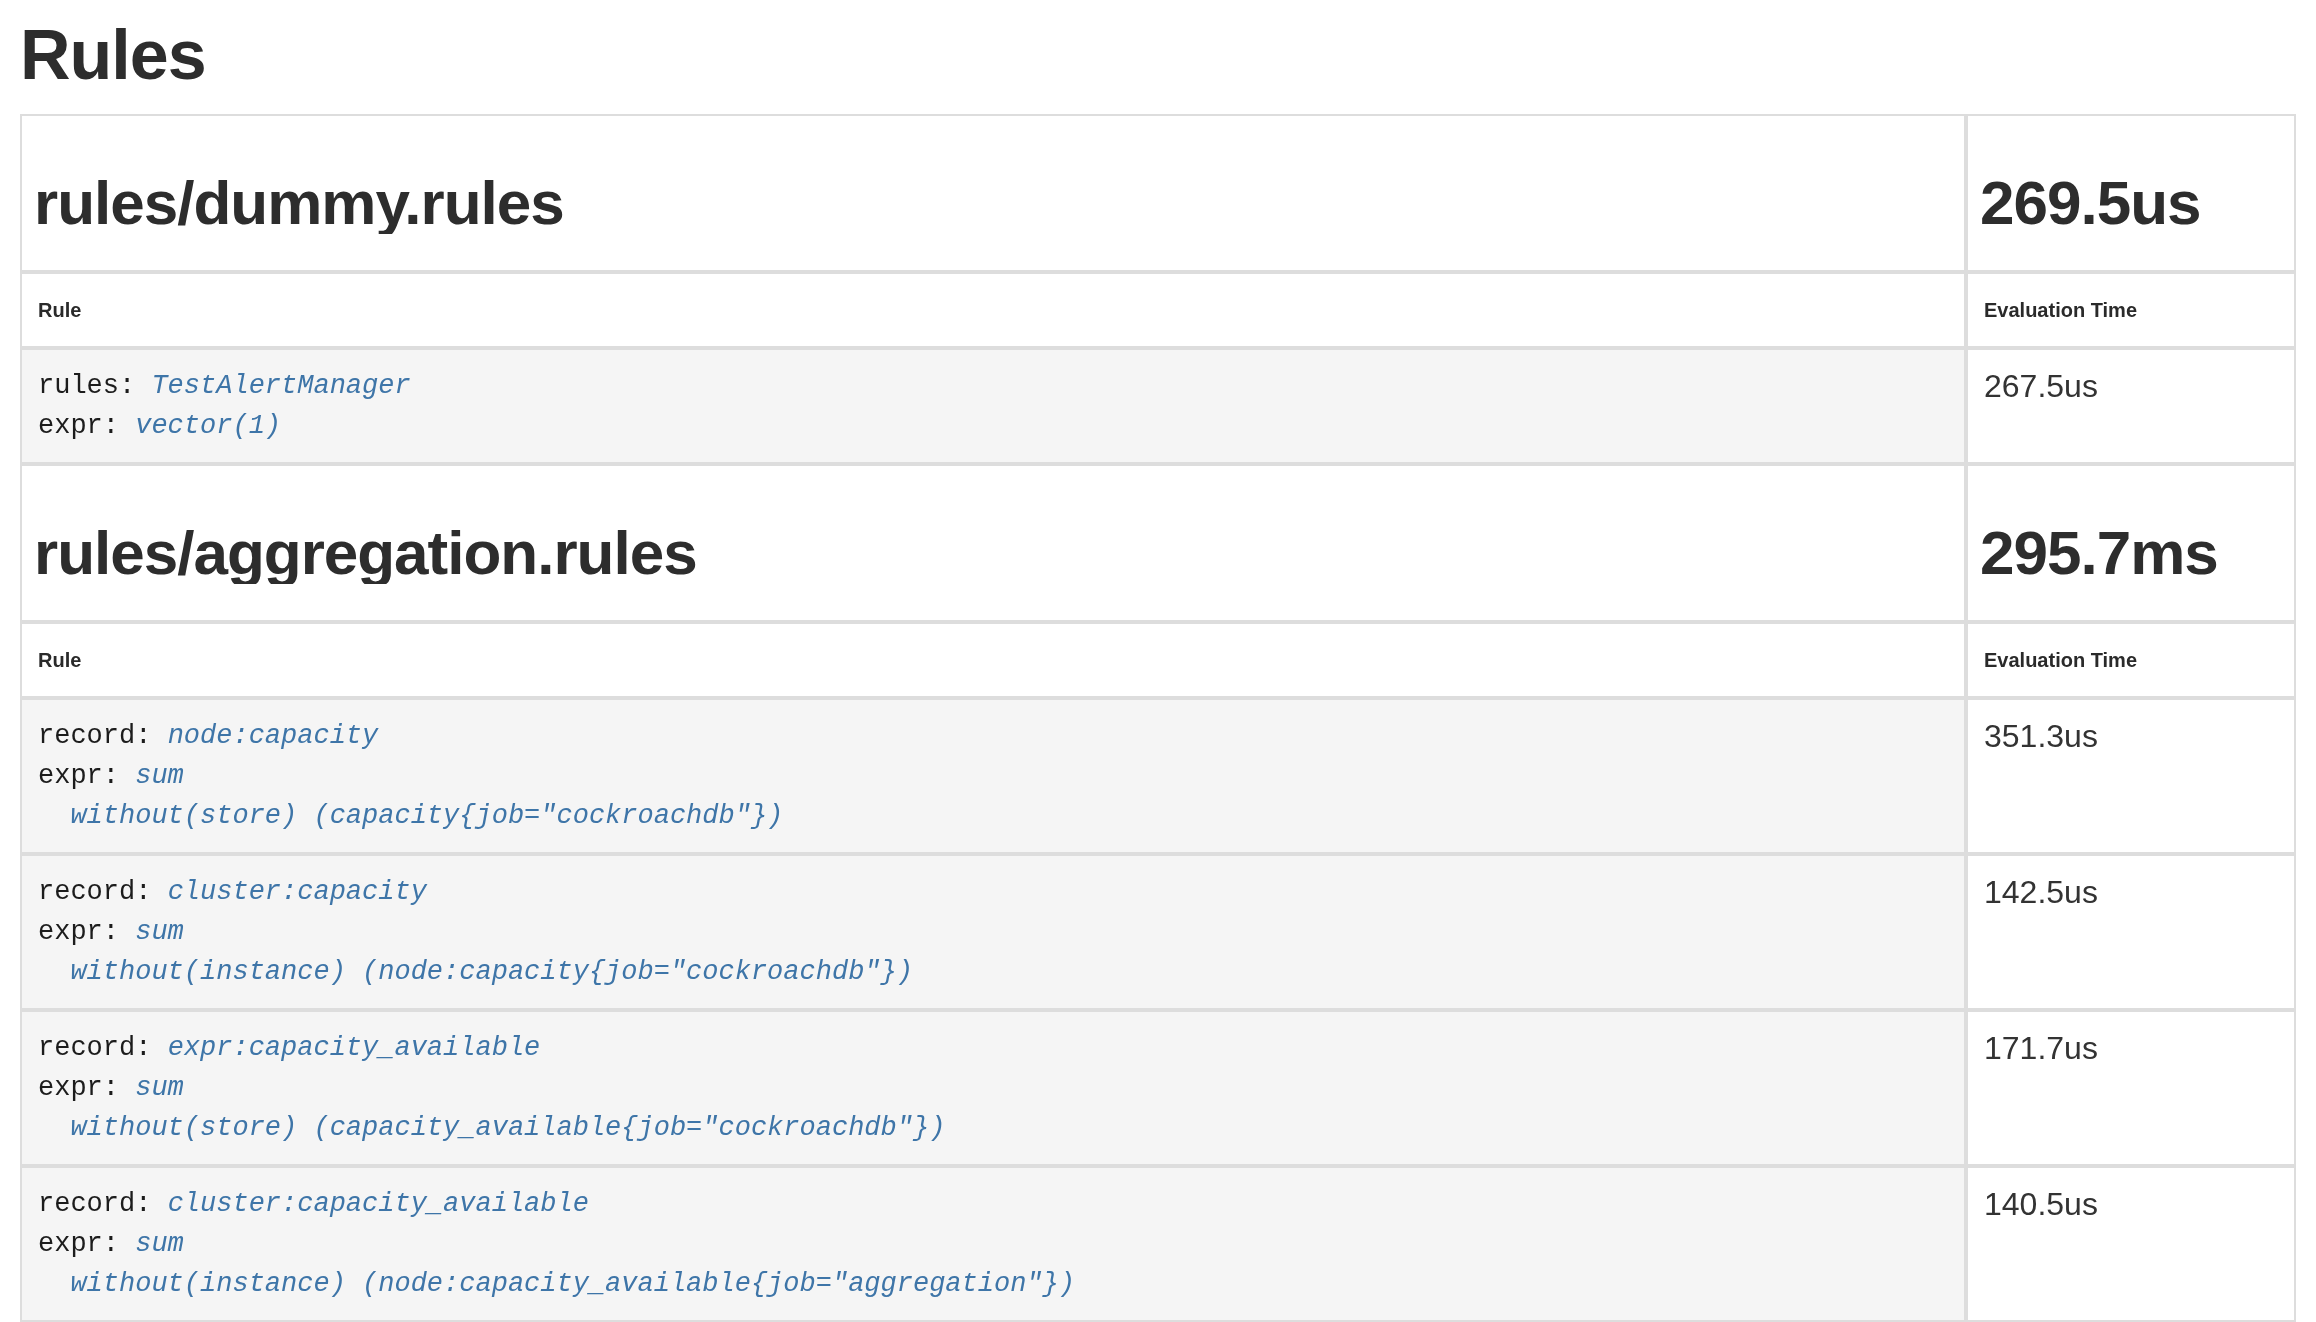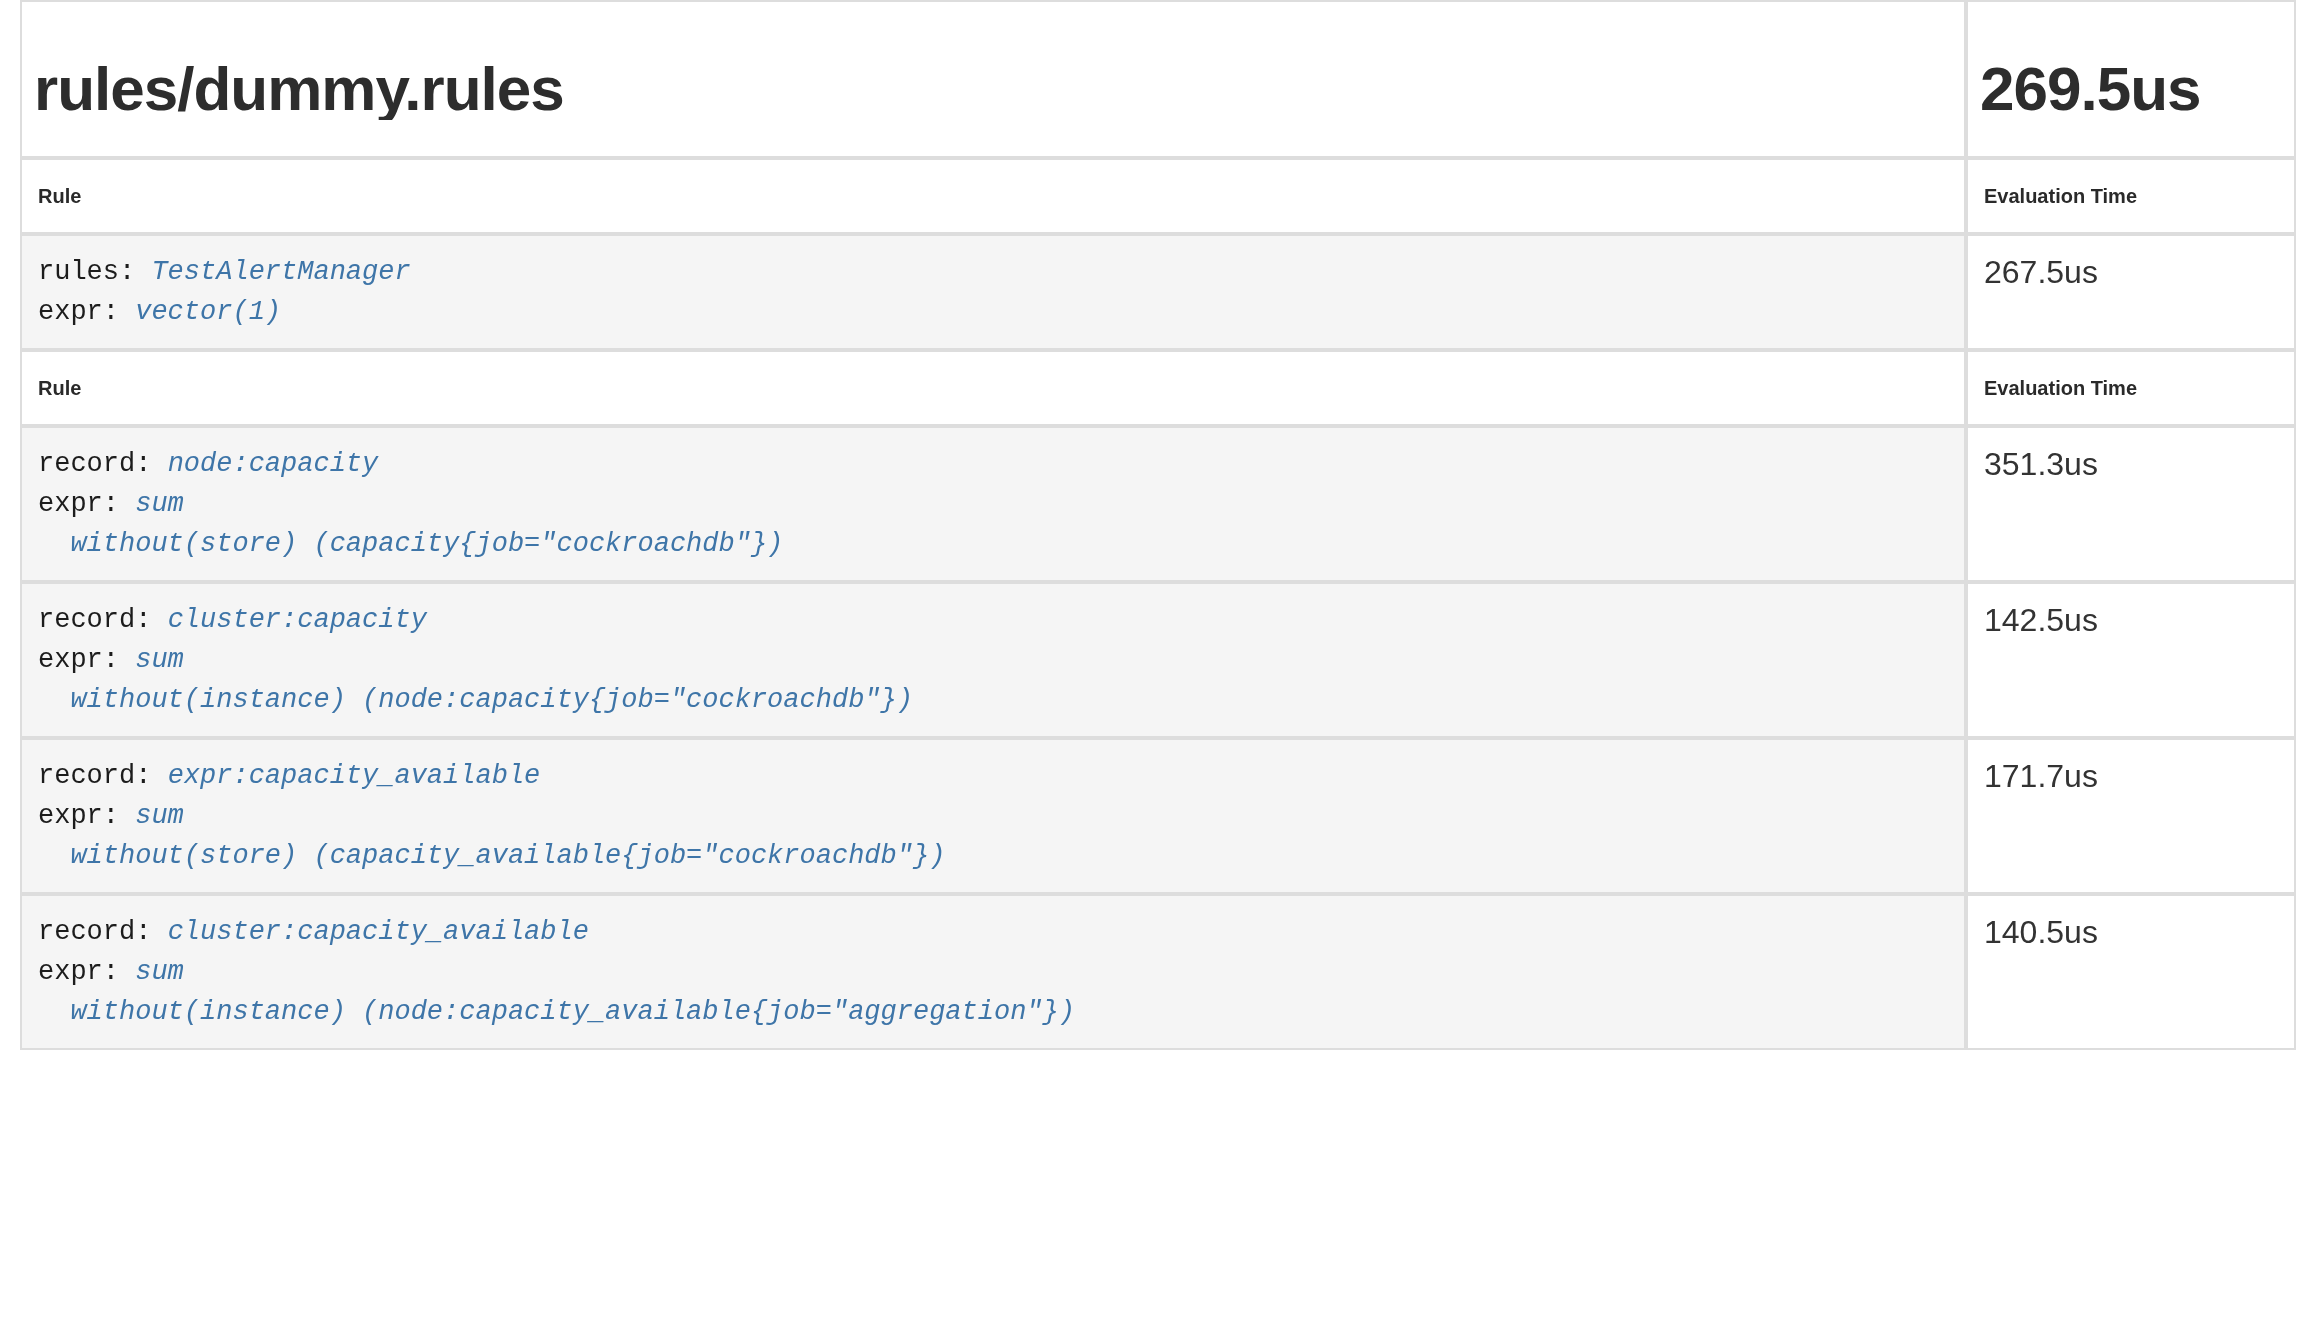--- a/index.html
+++ b/index.html
@@ -81,20 +81,21 @@
     font-size: 32px;
     line-height: 40px;
     color: #333333;
     background: #ffffff;
   }
 </style>
 </head>
 <body>
 
 <div class="container">
+  <h1 class="page-title">Rules</h1>
   <table class="rules-table">
     <colgroup>
       <col>
       <col class="eval-col-w">
     </colgroup>
     <tbody>
         <tr class="group-header-row">
           <td>
             <h2 class="group-title">rules/dummy.rules</h2>
           </td>
@@ -107,20 +108,28 @@
           <th class="col-header">Evaluation Time</th>
         </tr>
         <tr>
           <td class="rule-cell">
             <div class="code">
               <div class="code-line"><span class="lbl">rules: </span><a class="lnk">TestAlertManager</a></div>
               <div class="code-line"><span class="lbl">expr: </span><a class="lnk">vector(1)</a></div>
             </div>
           </td>
           <td class="eval-cell">267.5us</td>
+        </tr>
+        <tr class="group-header-row">
+          <td>
+            <h2 class="group-title">rules/aggregation.rules</h2>
+          </td>
+          <td>
+            <h2 class="group-title">295.7ms</h2>
+          </td>
         </tr>
         <tr>
           <th class="col-header">Rule</th>
           <th class="col-header">Evaluation Time</th>
         </tr>
         <tr>
           <td class="rule-cell">
             <div class="code">
               <div class="code-line"><span class="lbl">record: </span><a class="lnk">node:capacity</a></div>
               <div class="code-line"><span class="lbl">expr: </span><a class="lnk">sum</a></div>

